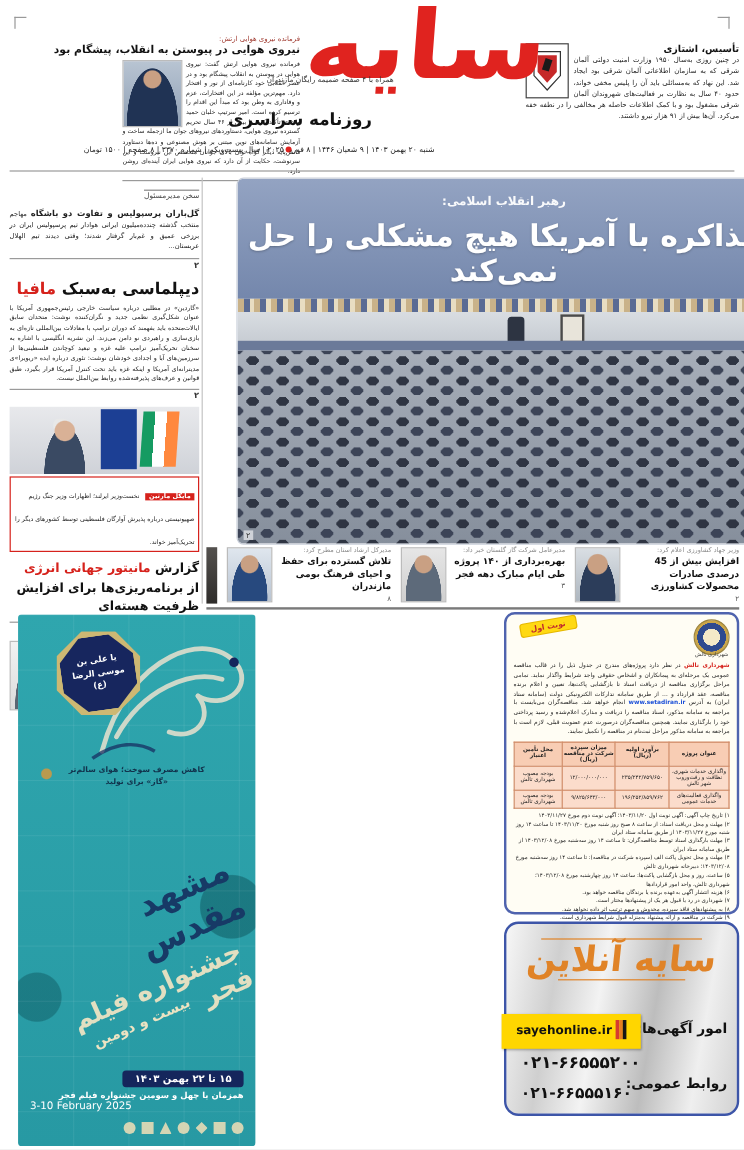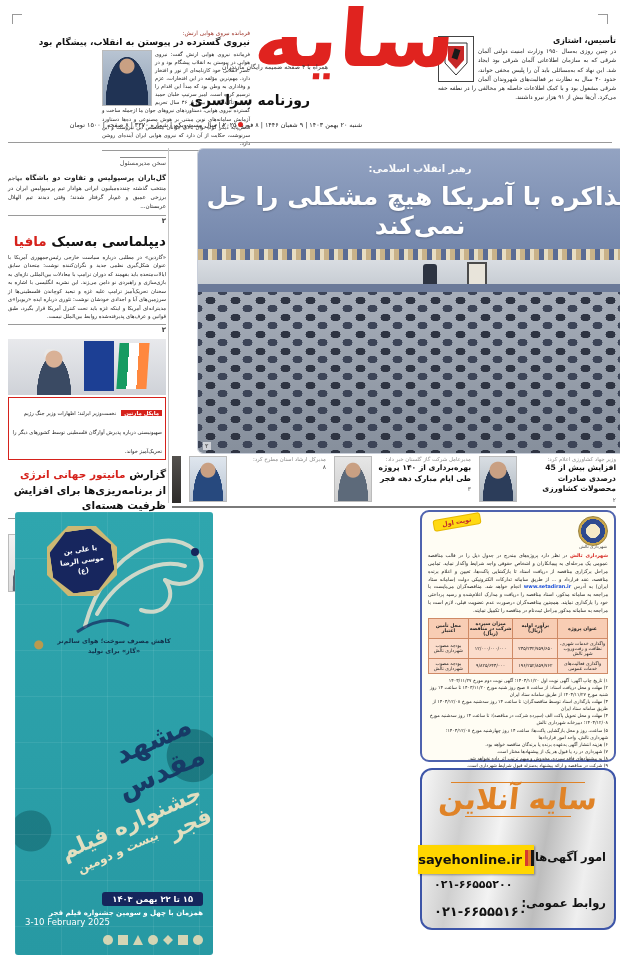--- a/index.html
+++ b/index.html
@@ -90,21 +90,21 @@
   </div>
 
   <div class="abs logo-main" style="top:-2px;right:115px;width:300px;">سایه</div>
   <div class="abs" style="top:63px;right:292px;font-size:6.2px;color:#333;">همراه با ۴ صفحه ضمیمه رایگان مازندران</div>
   <div class="abs bold" style="top:92px;right:310px;font-size:14px;color:#111;">روزنامه سراسری</div>
   <div class="abs dateline nowrap" style="top:121px;right:258px;">شنبه ۲۰ بهمن ۱۴۰۳ | ۹ شعبان ۱۴۴۶ | ۸ فوریه ۲۰۲۵ | سال بیست‌ویکم | شماره ۳۳۷۰ | ۸ صفحه | ۱۵۰۰ تومان</div>
   <div class="abs" style="top:122px;left:238px;width:5px;height:5px;border-radius:50%;background:#e0231f;"></div>
 
   <div class="abs" style="top:30px;left:102px;width:148px;">
     <div style="font-size:5.8px;color:#a03a30;margin-bottom:1px;">فرمانده نیروی هوایی ارتش:</div>
-    <div class="bold nowrap" style="font-size:9px;margin-bottom:3px;">نیروی گسترده در پیوستن به انقلاب، پیشگام بود</div>
+    <div class="bold nowrap" style="font-size:9px;margin-bottom:3px;">نیروی هوایی در پیوستن به انقلاب، پیشگام بود</div>
     <div>
       <div class="headshot" style="float:left;width:48px;height:54px;margin-right:3px;
            background:radial-gradient(circle at 50% 28%,#c9a083 7px,rgba(0,0,0,0) 8px),
            radial-gradient(ellipse at 50% 95%,#203354 62%,rgba(0,0,0,0) 63%),
            linear-gradient(#b8c4d2,#8fa0b5);"></div>
       <div class="just" style="font-size:5.2px;line-height:1.55;color:#222;">فرمانده نیروی هوایی ارتش گفت: نیروی هوایی در پیوستن به انقلاب پیشگام بود و در عصر انقلابی خود کارنامه‌ای از نور و افتخار دارد. مهم‌ترین مؤلفه در این افتخارات، عزم و وفاداری به وطن بود که مبدأ این اقدام را ترسیم کرده است. امیر سرتیپ خلبان حمید واحدی تأکید کرد: با بیش از ۴۶ سال تحریم گسترده نیروی هوایی، دستاوردهای نیروهای جوان ما ازجمله ساخت و آزمایش سامانه‌های نوین مبتنی بر هوش مصنوعی و ده‌ها دستاورد دانش‌پایه دیگر گواه توان بالای جوانان متخصص این نیروست و این سرنوشت، حکایت از آن دارد که نیروی هوایی ایران آینده‌ای روشن دارد.</div>
     </div>
     <div class="ref-row" style="clear:both;margin-top:3px;">۲</div>
   </div>
 
@@ -194,20 +194,21 @@
           <div style="font-size:6px;color:#555;margin-top:1px;">۳</div>
         </div>
         <div class="headshot" style="width:36px;height:44px;flex:0 0 auto;background:
              radial-gradient(circle at 50% 30%,#c9a083 7px,rgba(0,0,0,0) 8px),
              radial-gradient(ellipse at 50% 92%,#5d6a7a 58%,rgba(0,0,0,0) 59%),
              linear-gradient(#e6e6e6,#cfcfcf);"></div>
       </div>
       <div class="brief" style="flex:1;">
         <div class="txt">
           <div class="kick">مدیرکل ارشاد استان مطرح کرد:</div>
+          <div class="hl">تلاش گسترده برای حفظ و احیای فرهنگ بومی مازندران</div>
           <div style="font-size:6px;color:#555;margin-top:1px;">۸</div>
         </div>
         <div class="headshot" style="width:36px;height:44px;flex:0 0 auto;background:
              radial-gradient(circle at 50% 30%,#c9a083 7px,rgba(0,0,0,0) 8px),
              radial-gradient(ellipse at 50% 92%,#27497e 58%,rgba(0,0,0,0) 59%),
              linear-gradient(#dfe6ee,#b9c4d2);"></div>
       </div>
       <div style="flex:0 0 9px;background:linear-gradient(#54514e,#2e2c2a);"></div>
     </div>
   </div>
@@ -299,24 +300,24 @@
     <div class="bold" style="font-size:6.2px;text-align:center;margin-top:2px;">داود قوی‌پنجه؛ شهردار تالش</div>
   </div>
 
   <div class="abs silver" style="top:768px;left:420px;width:196px;height:162px;box-sizing:border-box;">
     <div style="text-align:center;margin-top:12px;position:relative;">
       <div style="border-top:1.5px solid #e08327;width:70%;margin:0 auto 2px auto;"></div>
       <div class="bold" style="font-size:29px;color:#e08327;transform:skewX(-6deg);line-height:1;">سایه آنلاین</div>
       <div style="border-top:1.5px solid #e08327;width:55%;margin:2px auto 0 auto;"></div>
     </div>
     <div class="abs" style="top:80px;right:8px;font-size:11.5px;font-weight:bold;color:#111;">امور آگهی‌ها:</div>
-    <div class="abs ltr bold" style="top:108px;left:12px;font-size:11px;color:#111;">۰۲۱-۶۶۵۵۵۲۰۰</div>
+    <div class="abs ltr bold" style="top:108px;left:12px;font-size:14px;color:#111;">۰۲۱-۶۶۵۵۵۲۰۰</div>
     <div class="abs" style="top:126px;right:8px;font-size:11.5px;font-weight:bold;color:#111;">روابط عمومی:</div>
     <div class="abs ltr bold" style="top:134px;left:12px;font-size:13px;color:#111;text-align:right;">۰۲۱-۶۶۵۵۵۱۶۰</div>
   </div>
   <div class="abs yellowbar ltr" style="top:845px;left:418px;width:116px;height:29px;">
-    <span style="font-size:13px;font-weight:800;color:#111;font-family:'DejaVu Sans',sans-serif;">sayehonline.ir</span>
+    <span style="font-size:10px;font-weight:800;color:#111;font-family:'DejaVu Sans',sans-serif;">sayehonline.ir</span>
     <span class="stripes">
       <span style="background:#d63a2f;"></span><span style="background:#e67e22;"></span><span style="background:#161616;"></span>
     </span>
   </div>
 
 </div>
 
 </body></html>

